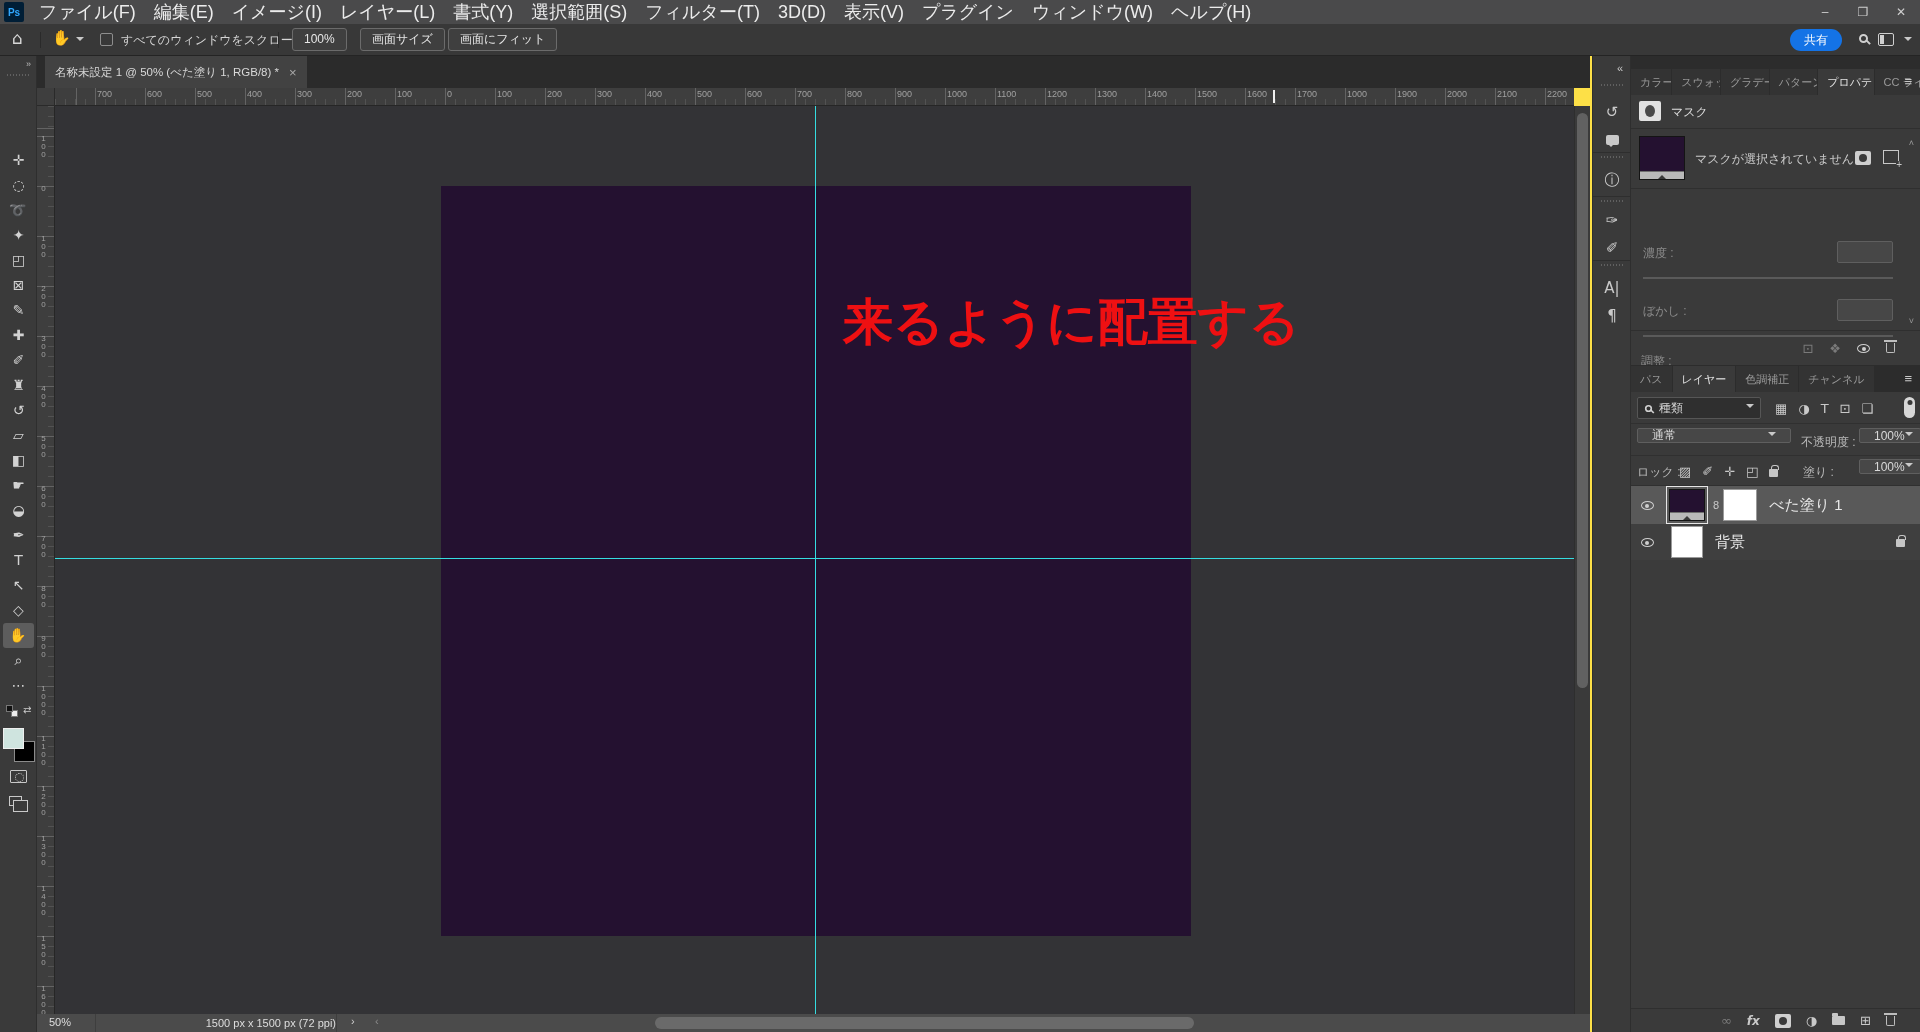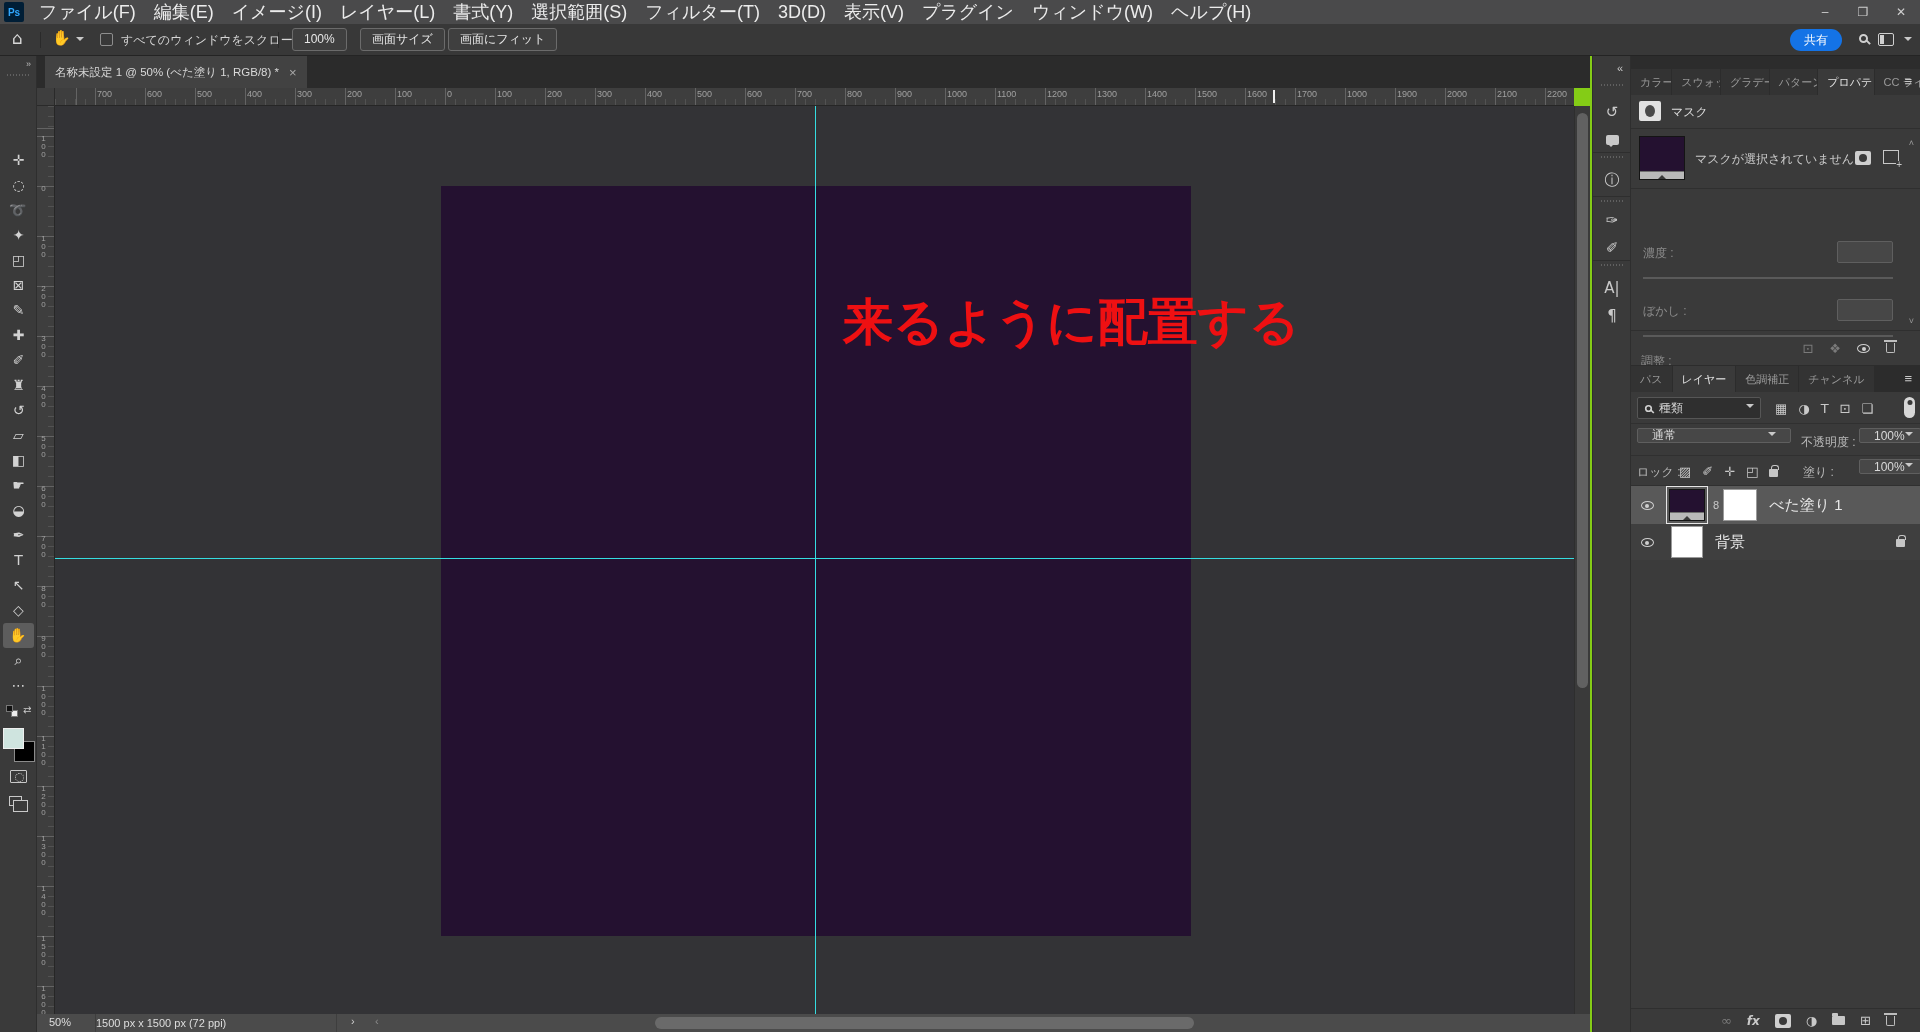--- a/index.html
+++ b/index.html
@@ -1,18 +1,18 @@
 <!DOCTYPE html>
 <html style="--accent-blue: #1473e6; --guide-cyan: #35dde0; --document-purple: #241130; --pasteboard: #333336; --annotation-red: #ee1012; --foreground-swatch: #cfe4df; --background-swatch: #000000;"><head>
 <meta charset="utf-8">
 <style>
 html,body{margin:0;padding:0;background:#222;}
 *{box-sizing:border-box;font-family:"Liberation Sans","DejaVu Sans",sans-serif;}
 .g,.pic,.tool{font-family:"DejaVu Sans","Liberation Sans",sans-serif;}
-#screen{position:relative;width:1920px;height:1032px;overflow:hidden;background:#84cc16;color:#d6d6d6;font-size:12px;}
+#screen{position:relative;width:1920px;height:1032px;overflow:hidden;background:#fde047;color:#d6d6d6;font-size:12px;}
 
 
 #menubar{position:absolute;left:0;top:0;width:1920px;height:24px;background:#4a4a4b;display:flex;align-items:center;}
 #ps-logo{width:20px;height:20px;margin:0 6px 0 4px;border-radius:2px;background:#001e36;color:#31a8ff;font-weight:bold;font-size:10px;display:flex;align-items:center;justify-content:center;}
 .menu-item{padding:12px 9px;line-height:24px;color:#ececec;font-size:18px;white-space:nowrap;}
 #window-controls{position:absolute;right:0;top:0;height:24px;display:flex;}
 .winbtn{width:38px;height:24px;display:flex;align-items:center;justify-content:center;color:#cfcfcf;font-size:12px;}
 
 
 #optionsbar{position:absolute;left:0;top:24px;width:1920px;height:32px;background:#383838;border-bottom:1px solid #242424;}
@@ -76,21 +76,21 @@
 #document{position:absolute;left:386px;top:80px;width:750px;height:750px;background:var(--document-purple,#241130);}
 #guide-v{position:absolute;left:760px;top:0;width:1px;height:908px;background:var(--guide-cyan,#35dde0);}
 #guide-h{position:absolute;left:0;top:452px;width:1519px;height:1px;background:var(--guide-cyan,#35dde0);}
 #annotation{position:absolute;left:788px;top:188px;color:var(--annotation-red,#ee1012);font-size:50px;font-weight:bold;line-height:57px;white-space:nowrap;}
 
 
 #vscroll{position:absolute;left:1574px;top:106px;width:16px;height:908px;background:#3a3a3a;border-left:1px solid #2e2e2e;}
 #vthumb{position:absolute;left:2px;top:7px;width:11px;height:575px;background:#616161;border-radius:6px;}
 #bottombar{position:absolute;left:37px;top:1014px;width:1553px;height:18px;background:#4b4b4b;}
 #status-zoom{position:absolute;left:12px;top:2px;font-size:11px;color:#dedede;}
-#status-size{position:absolute;left:58px;top:0;width:242px;height:18px;border-left:1px solid #3e3e3e;border-right:1px solid #3e3e3e;text-align:left;line-height:18px;font-size:11px;color:#dedede;}
+#status-size{position:absolute;left:58px;top:0;width:242px;height:18px;border-left:1px solid #3e3e3e;border-right:1px solid #3e3e3e;text-align:right;line-height:18px;font-size:11px;color:#dedede;}
 #status-next{position:absolute;left:314px;top:1px;color:#cfcfcf;font-size:11px;}
 #status-prev{position:absolute;left:338px;top:1px;color:#8a8a8a;font-size:11px;}
 #hthumb{position:absolute;left:618px;top:3px;width:539px;height:12px;background:#6a6a6a;border-radius:6px;}
 
 
 #rail{position:absolute;left:1592px;top:56px;width:38px;height:976px;background:#3a3a3a;border-left:1px solid #2e2e2e;}
 #rail-collapse{position:absolute;top:6px;right:7px;font-size:11px;color:#c9c9c9;}
 .rail-sep{position:absolute;left:0;width:100%;height:1px;background:#2e2e2e;}
 .rail-ic{position:absolute;left:0;width:38px;height:24px;display:flex;align-items:center;justify-content:center;color:#c9c9c9;font-size:15px;}
 

